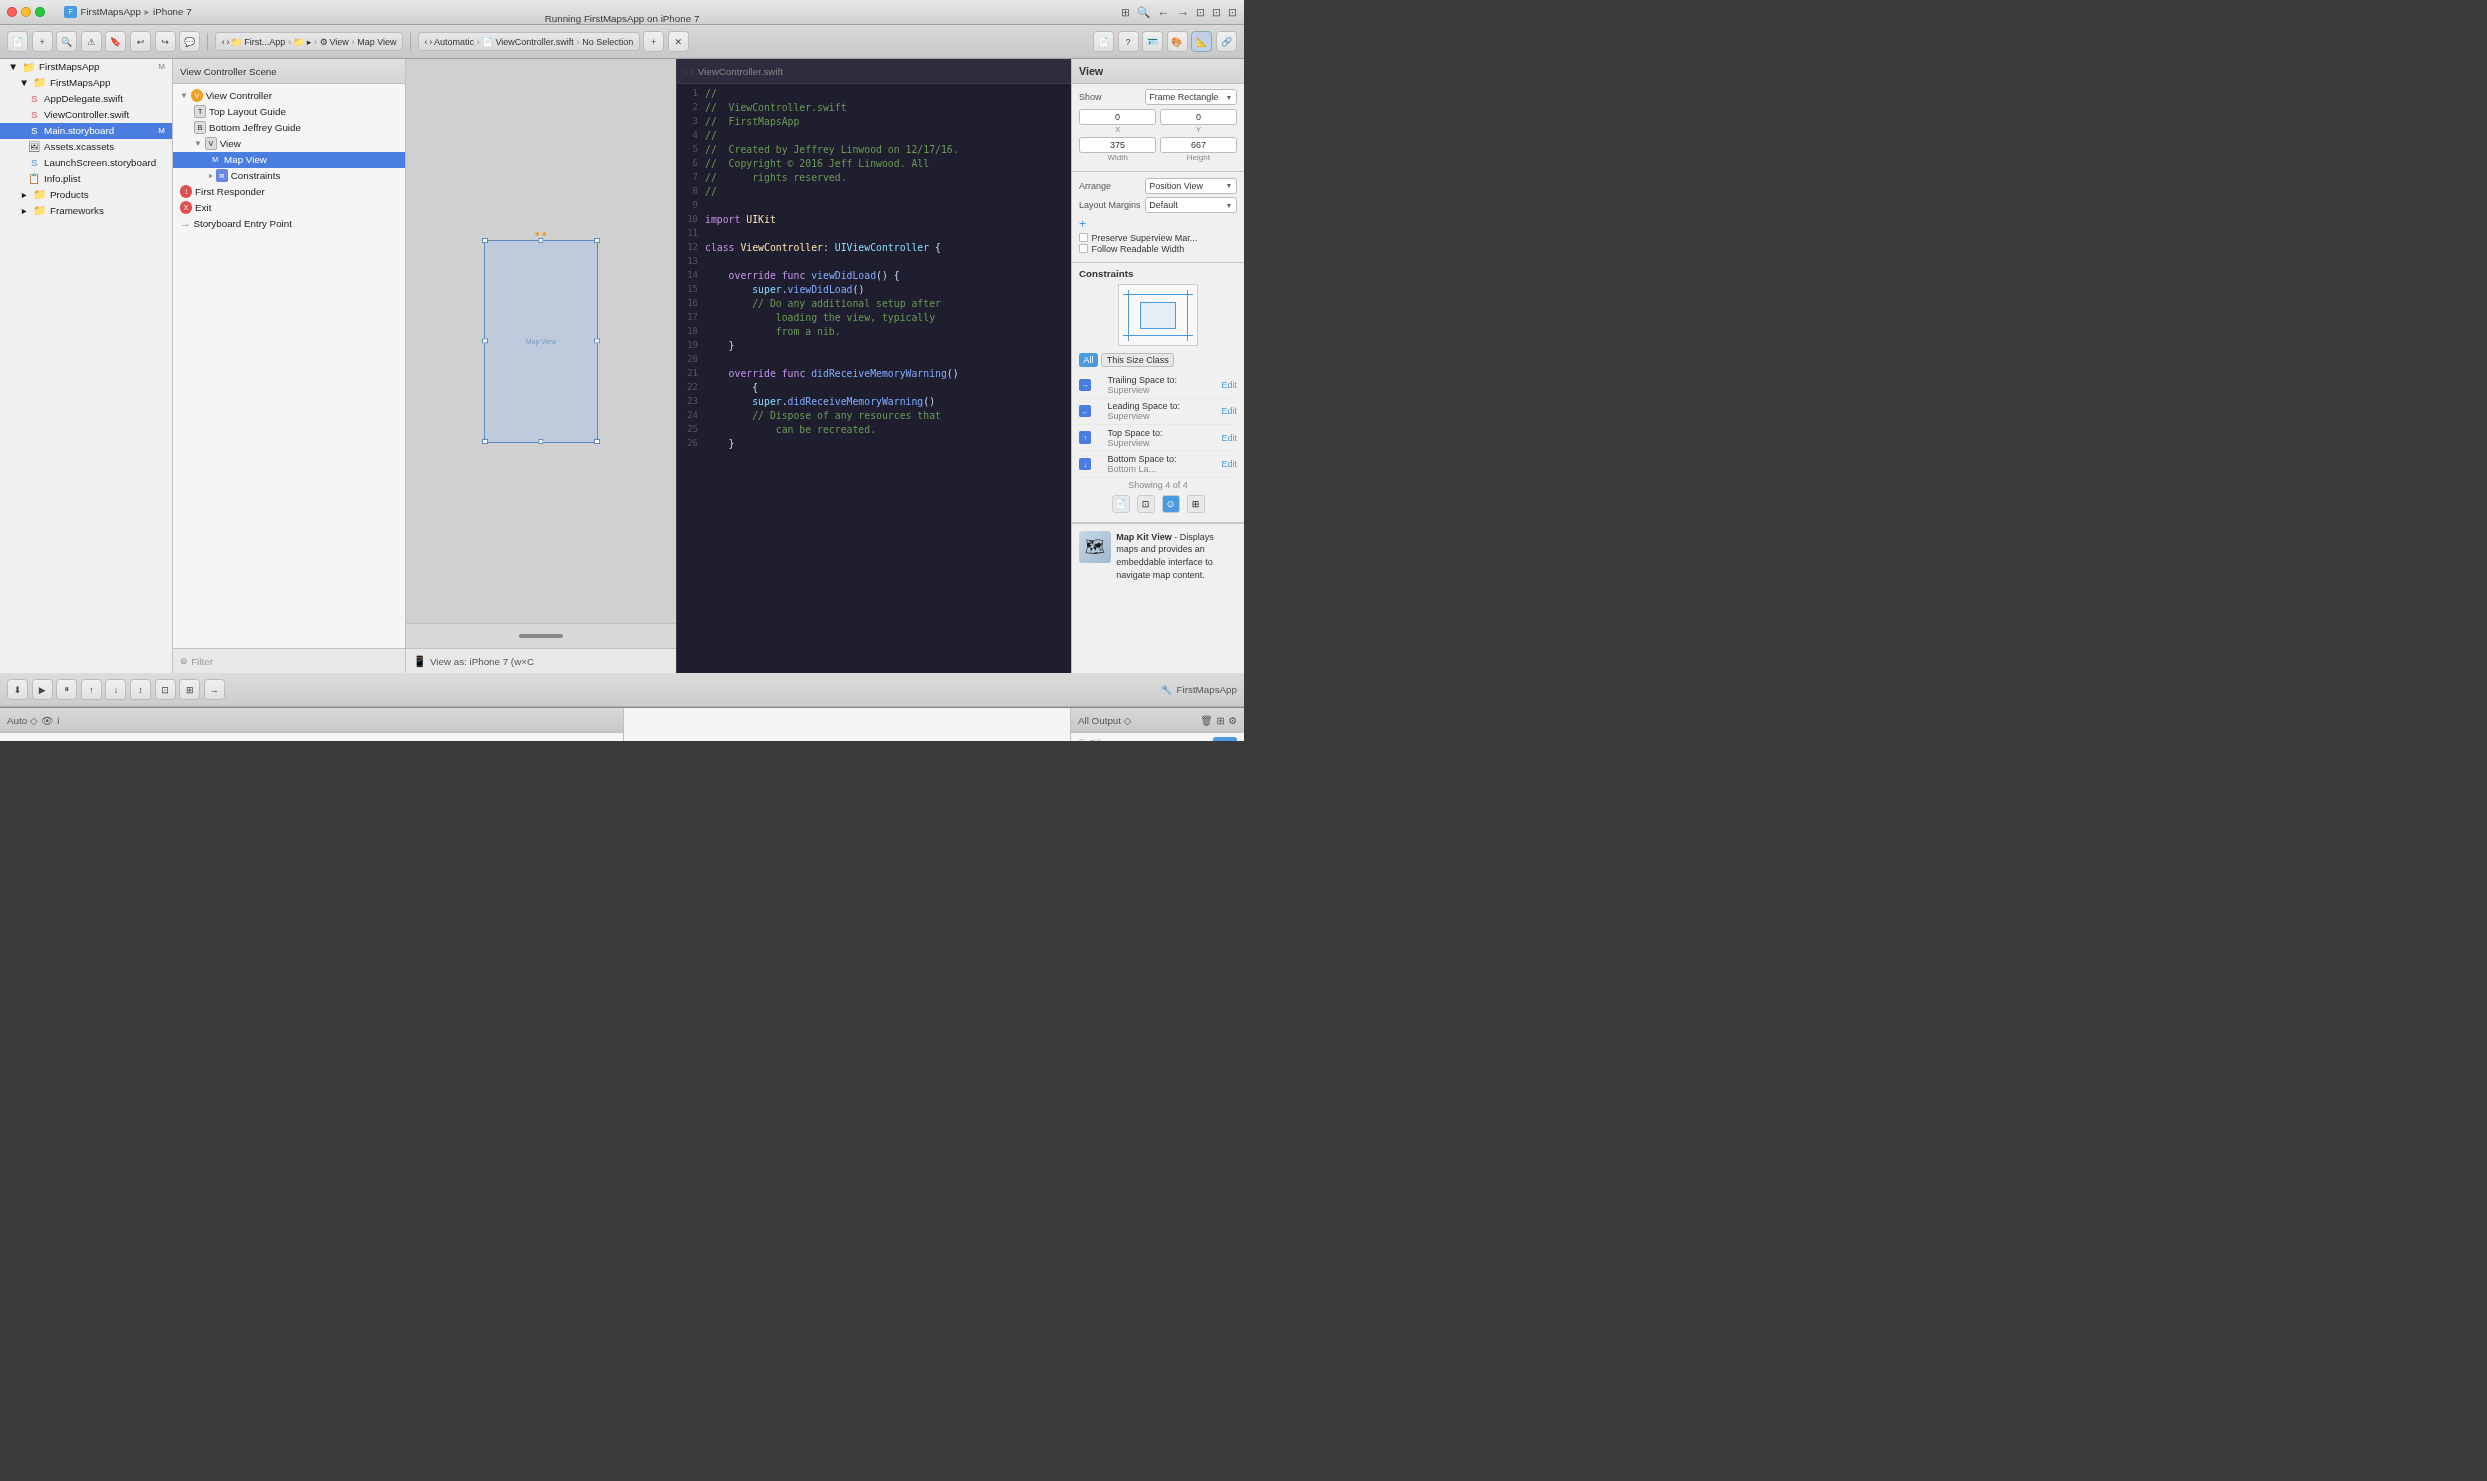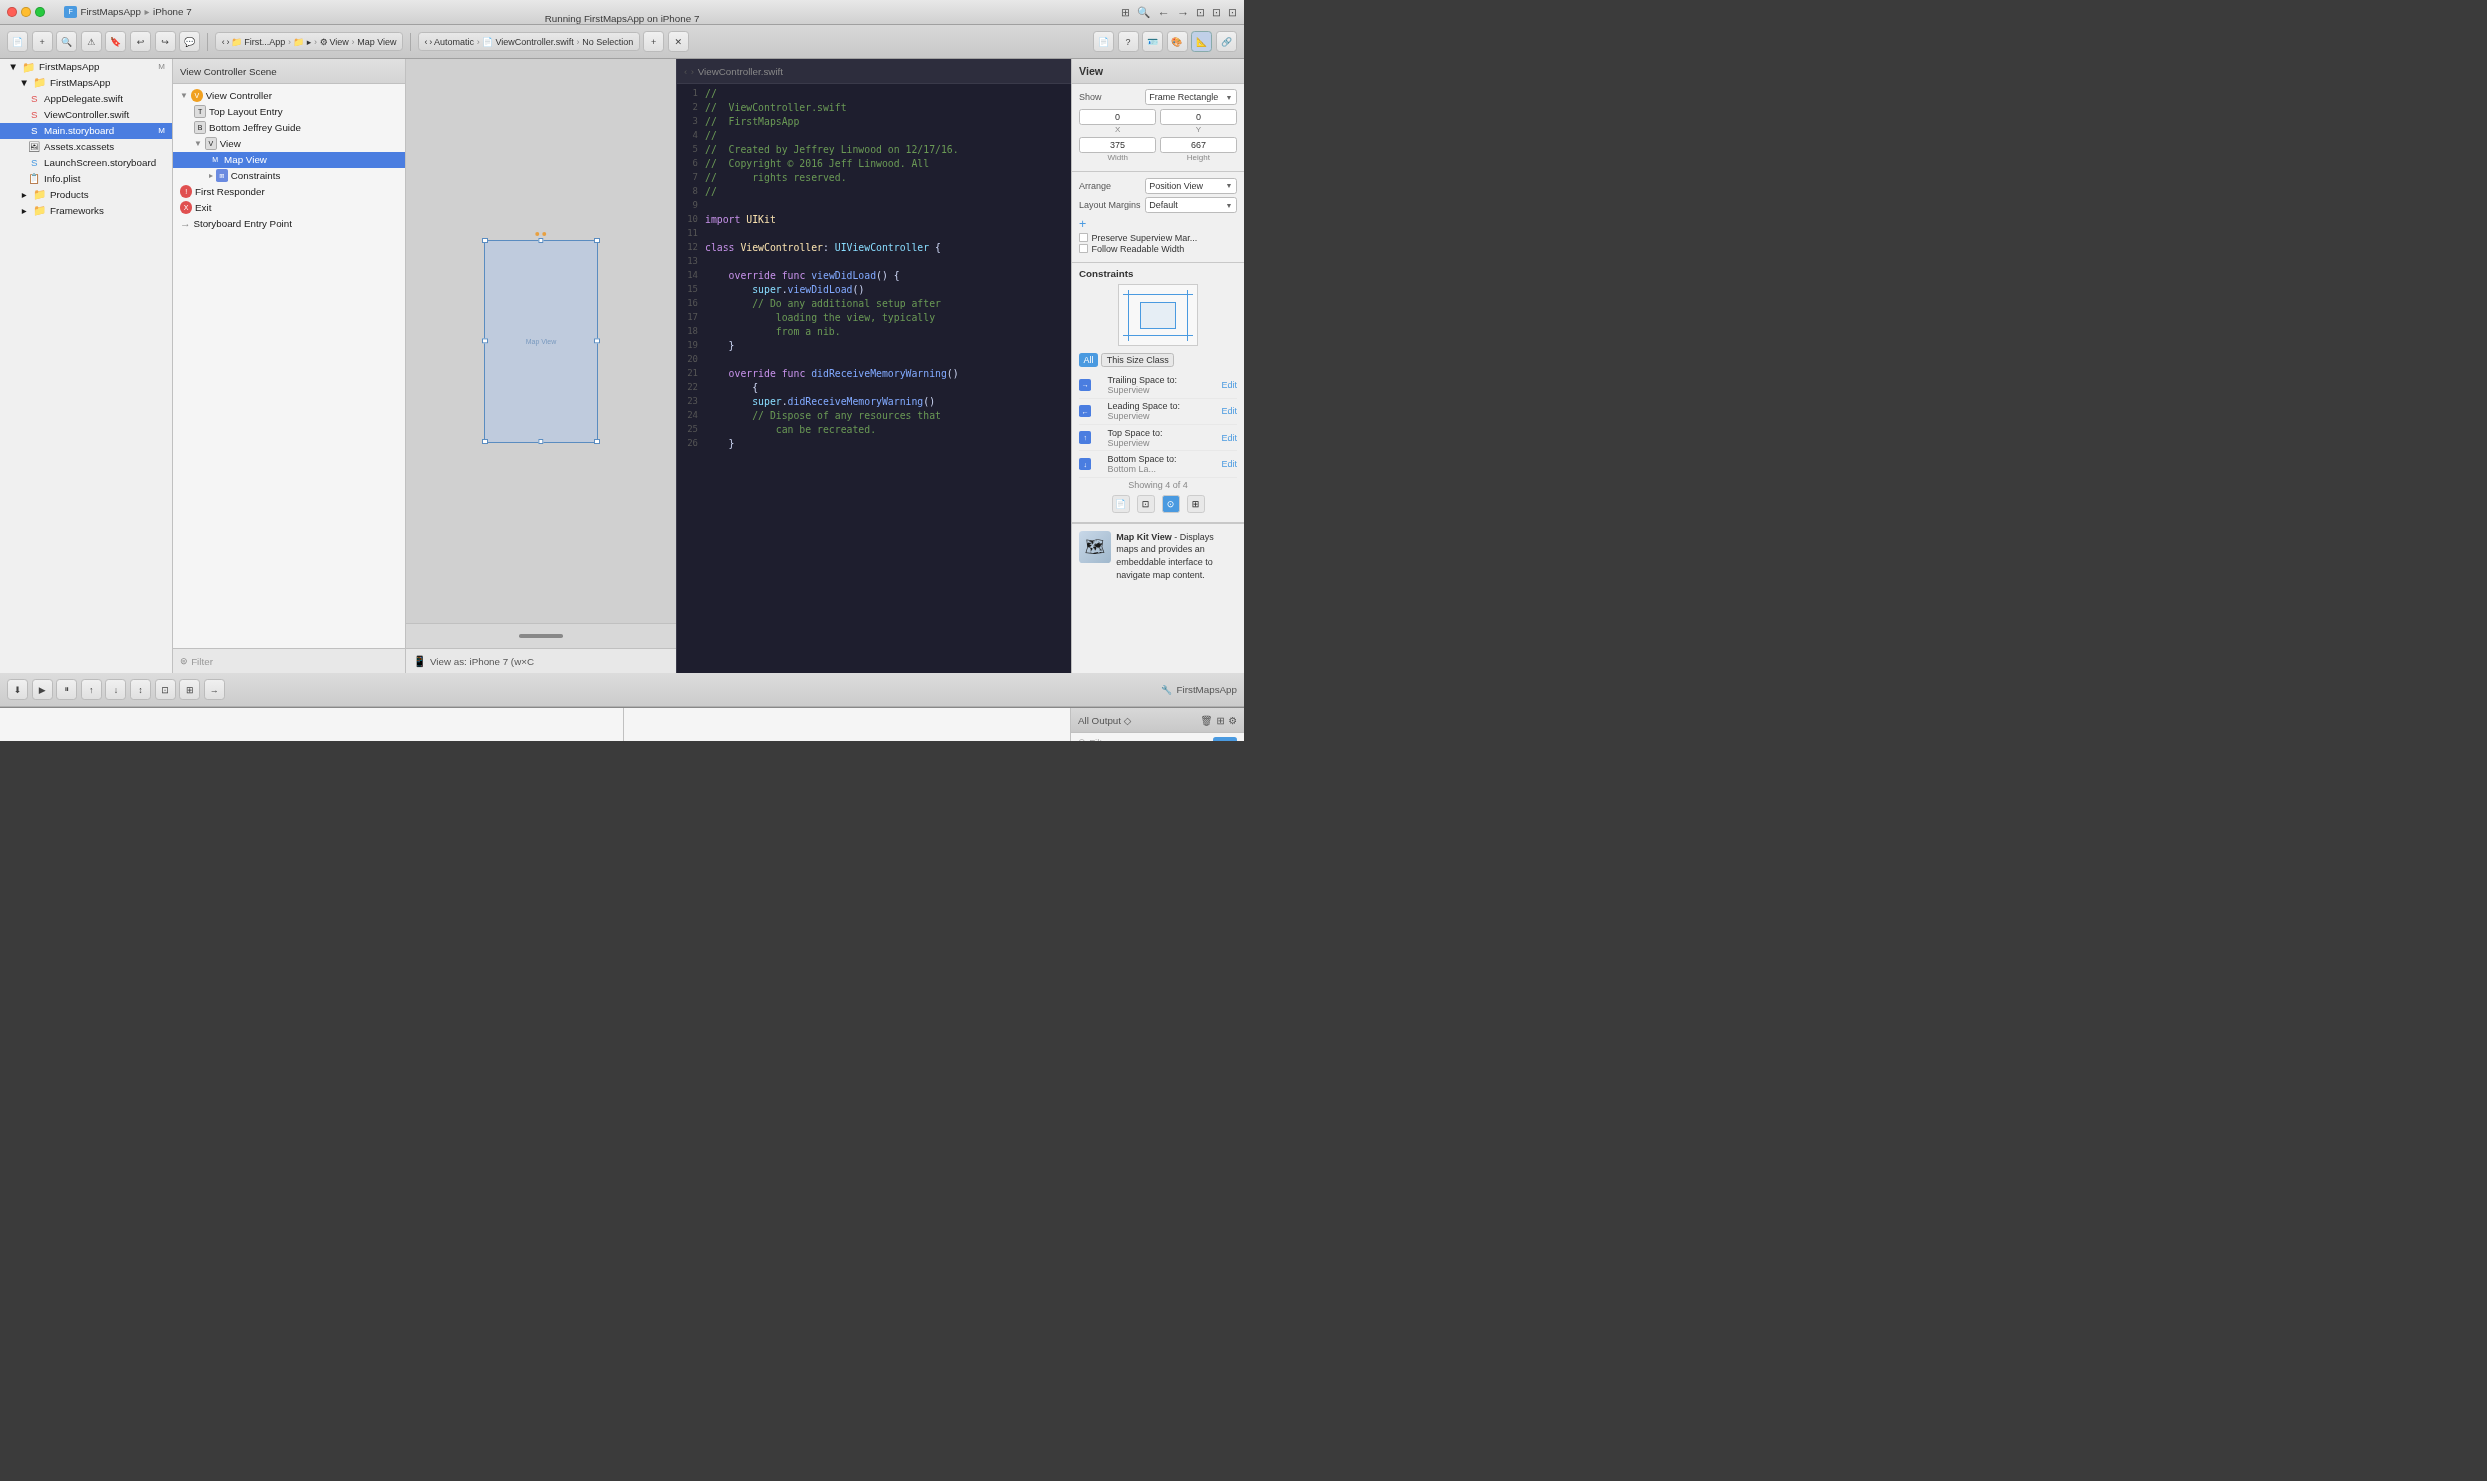--- a/index.html
+++ b/index.html
@@ -459,21 +459,21 @@
     </div>
     <div class="nav-tree">
 
       <div class="tree-item" style="padding-left: 7px;">
         <span style="font-size:8px;color:#888">▼</span>
         <span class="tree-icon" style="background:#f0a020;border-radius:50%;width:12.4px;height:12.4px;display:flex;align-items:center;justify-content:center;color:white;font-size:7px">V</span>
         <span style="font-size:9.8px">View Controller</span>
       </div>
       <div class="tree-item" style="padding-left:21px;">
         <span class="tree-icon" style="background:#ddd;border:0.9px solid #aaa;border-radius:1.8px;font-size:7px">T</span>
-        <span style="font-size:9.8px">Top Layout Entry</span>
+        <span style="font-size:9.8px">Top Layout Guide</span>
       </div>
       <div class="tree-item" style="padding-left:21px;">
         <span class="tree-icon" style="background:#ddd;border:0.9px solid #aaa;border-radius:1.8px;font-size:7px">B</span>
         <span style="font-size:9.8px">Bottom Jeffrey Guide</span>
       </div>
       <div class="tree-item" style="padding-left:21px;">
         <span style="font-size:8px;color:#888">▼</span>
         <span class="tree-icon" style="background:#ddd;border:0.9px solid #aaa;border-radius:1.8px;font-size:7px">V</span>
         <span style="font-size:9.8px">View</span>
       </div>
@@ -805,20 +805,27 @@
   <div class="toolbar-btn">⊞</div>
   <div class="toolbar-btn">→</div>
   <div style="margin-left:auto;display:flex;align-items:center;gap:3.6px">
     <span style="font-size:9px">🔧</span>
     <span style="font-size:9.8px;color:#555">FirstMapsApp</span>
   </div>
 </div>
 
 <div class="bottom-area">
   <div class="bottom-left">
+    <div class="bottom-header">
+      <div style="display:flex;align-items:center;gap:3.6px">
+        <span style="font-size:9.8px;color:#555">Auto ◇</span>
+        <span style="font-size:9.8px;cursor:pointer">👁</span>
+        <span style="font-size:9.8px;cursor:pointer">ℹ</span>
+      </div>
+    </div>
     <div style="flex:1;background:#f5f5f5;display:flex;align-items:flex-end;padding:3.6px 7px">
       <span style="font-size:9px;color:#aaa">⊜</span>
       <span style="font-size:9.8px;color:#aaa;margin-left:3.6px">Filter</span>
     </div>
   </div>
   <div class="bottom-center">
     <div style="height:100%;background:#f5f5f5;display:flex;align-items:flex-end;padding:3.6px 7px">
       <span style="font-size:9px;color:#aaa">⊜</span>
       <span style="font-size:9.8px;color:#aaa;margin-left:3.6px">Filter</span>
     </div>

